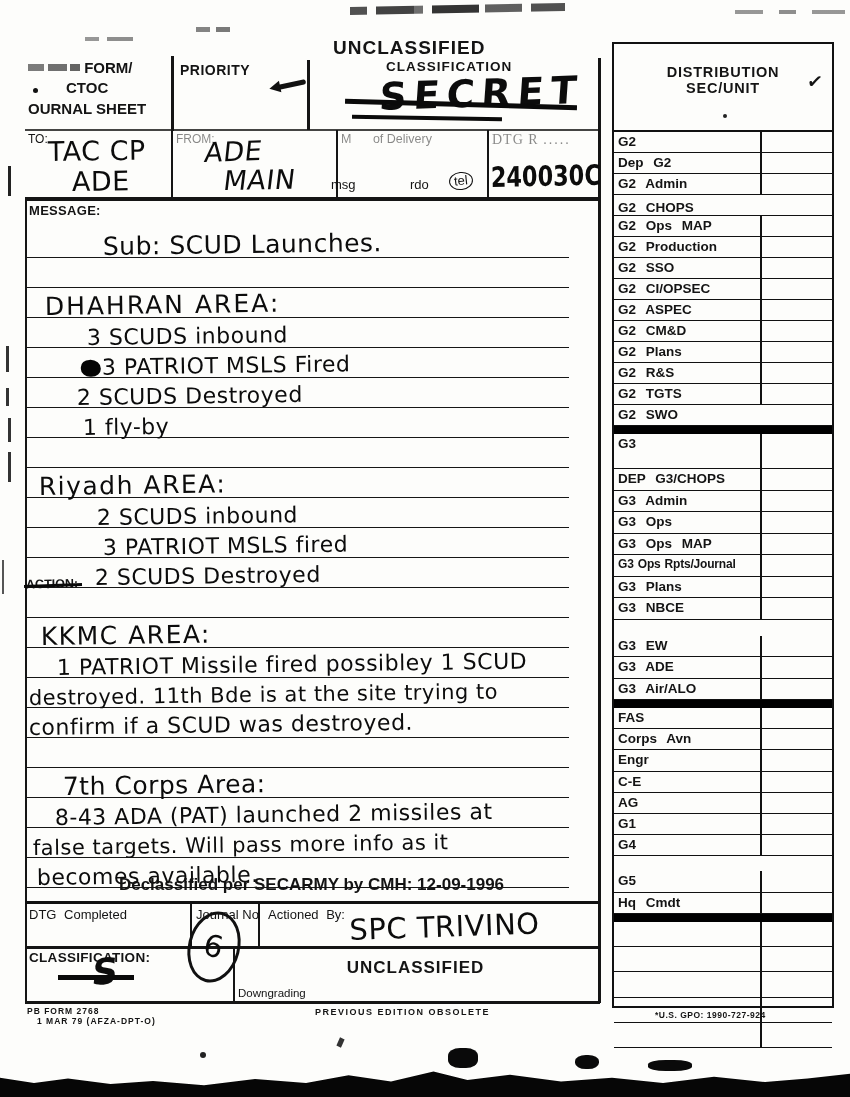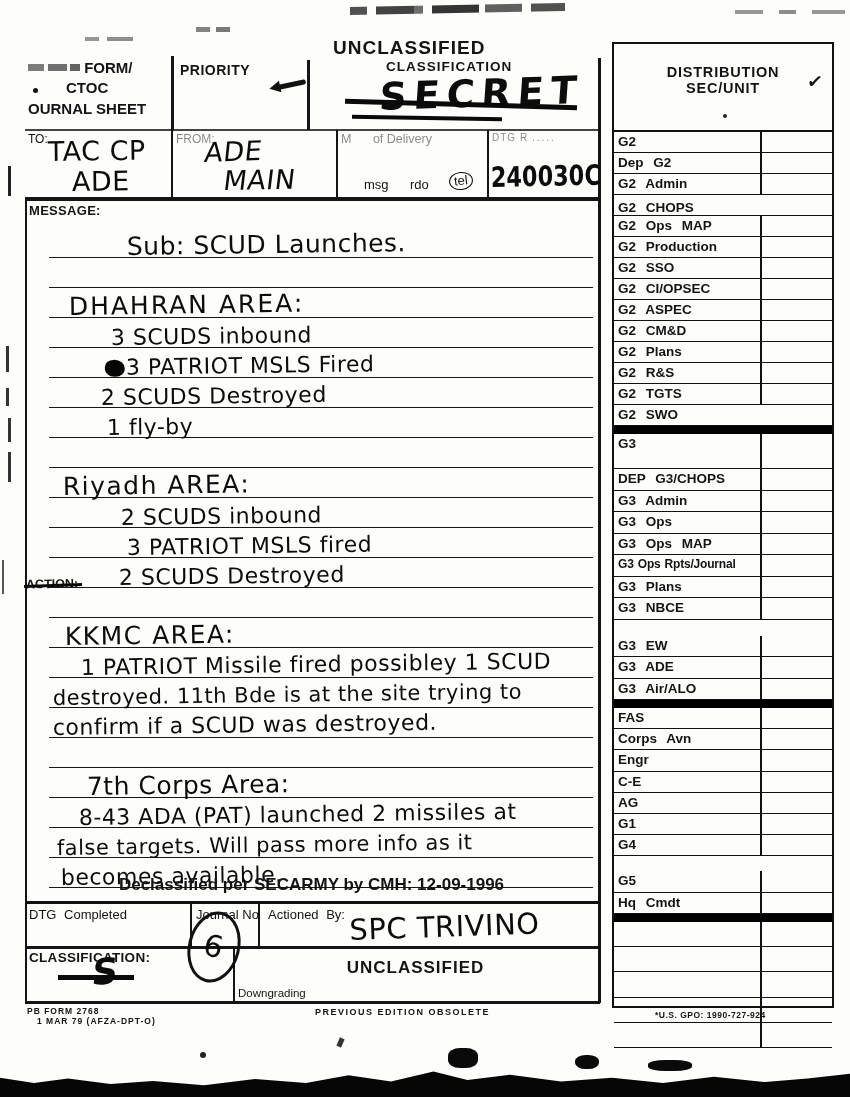--- a/index.html
+++ b/index.html
@@ -6,21 +6,21 @@
   #page{position:relative;width:850px;height:1097px;background:#fdfdfb;overflow:hidden;
         font-family:"Liberation Sans",sans-serif;color:#141414;}
   .abs{position:absolute;}
   .print{font-family:"Liberation Sans",sans-serif;}
   .hw{font-family:"DejaVu Sans",sans-serif;color:#0c0c0c;letter-spacing:.5px;line-height:1;
       transform:rotate(-.8deg);transform-origin:left bottom;white-space:nowrap;}
   .vline{background:#151515;}
   .hline{background:#151515;}
   .faded{opacity:.5;}
   
-  #msg-rows{position:absolute;left:25px;top:228px;width:544px;padding-left:24px;}
+  #msg-rows{position:absolute;left:25px;top:228px;width:544px;}
   .msg-row{position:relative;height:29px;border-bottom:1.6px solid #161616;}
   .msg-row .hw{position:absolute;bottom:-2px;font-size:22px;}
   .hw.hdr{font-size:25px;}
   .scribble{display:inline-block;width:20px;height:17px;background:#050505;border-radius:45% 55% 50% 50%;
             vertical-align:-2px;margin-right:1px;}
   
   #sidebar{position:absolute;left:612px;top:42px;width:222px;height:966px;border:2.5px solid #111;
            box-sizing:border-box;background:transparent;}
   #dist-header{position:relative;height:88px;border-bottom:2.5px solid #111;text-align:center;
                font-weight:bold;font-size:14.5px;letter-spacing:.8px;padding-top:20px;box-sizing:border-box;}
@@ -82,25 +82,25 @@
   <div class="abs hw" style="left:72px;top:168px;font-size:27px;">ADE</div>
 
   <div class="abs print faded" style="left:176px;top:132px;font-size:12px;">FROM:</div>
   <div class="abs hw" style="left:203px;top:139px;font-size:27px;transform:rotate(-2deg) skewX(-8deg);">ADE</div>
   <div class="abs hw" style="left:222px;top:167px;font-size:27px;transform:rotate(-1deg) skewX(-8deg);">MAIN</div>
 
   <div class="abs print faded" style="left:341px;top:132px;font-size:12.5px;">
     <span>M</span>
     <span style="margin-left:18px;">of Delivery</span>
   </div>
-  <div class="abs print" style="left:364px;top:177px;font-size:13px;">msg</div>
+  <div class="abs print" style="left:331px;top:177px;font-size:13px;">msg</div>
   <div class="abs print" style="left:410px;top:177px;font-size:13px;">rdo</div>
   <div class="abs print" style="left:449px;top:172px;font-size:13px;"><span class="circ">tel</span></div>
 
-  <div class="abs print faded" style="left:492px;top:132px;font-size:10px;letter-spacing:1px;"><span>DTG R</span> <span style="letter-spacing:2px;">.....</span></div>
+  <div class="abs print faded" style="left:492px;top:132px;font-size:14px;letter-spacing:1px;font-family:Liberation Serif, serif;"><span>DTG R</span> <span style="letter-spacing:2px;">.....</span></div>
   <div class="abs hw" style="left:491px;top:164px;font-size:28px;font-weight:bold;transform:scaleX(.8) rotate(-1deg);letter-spacing:0;">240030C</div>
 
   <div class="hline abs" style="left:25px;top:197px;width:575px;height:3.5px;"></div>
   <div class="abs print" style="left:29px;top:203px;font-size:13px;font-weight:bold;letter-spacing:.3px;">MESSAGE:</div>
 
   <div id="msg-rows">
     <div class="msg-row">
         <span class="hw hdr" style="left:78px;">Sub: SCUD Launches.</span>
       </div>
     <div class="msg-row"></div>

